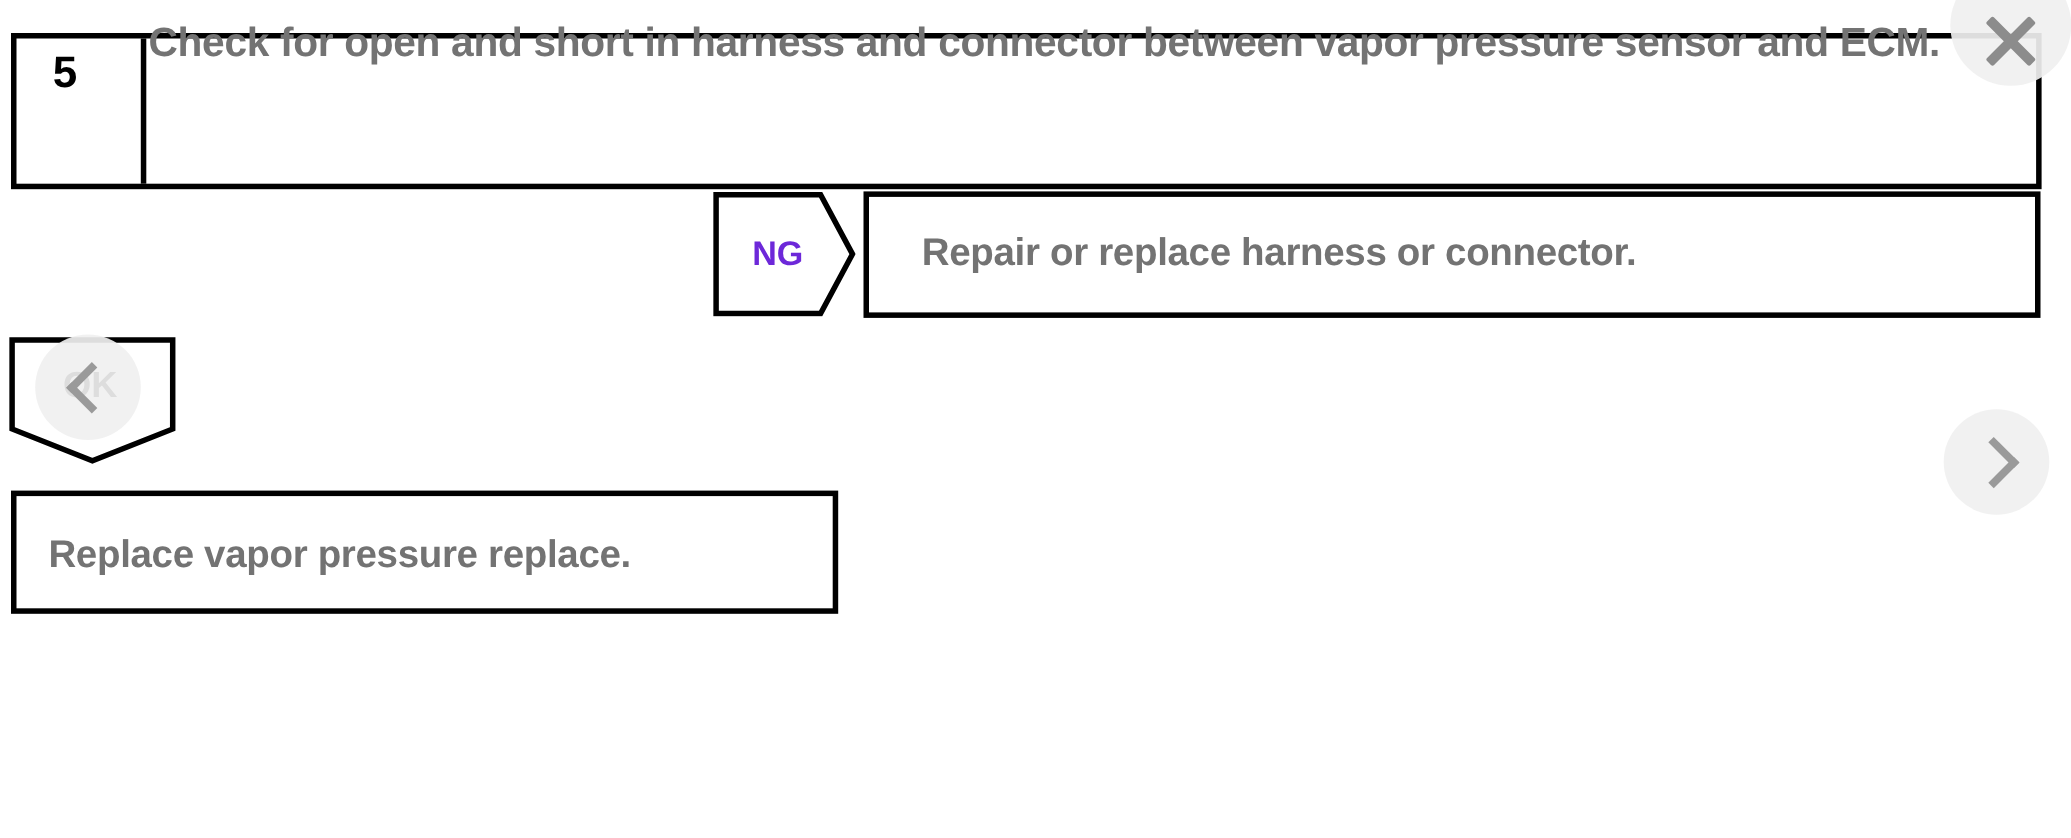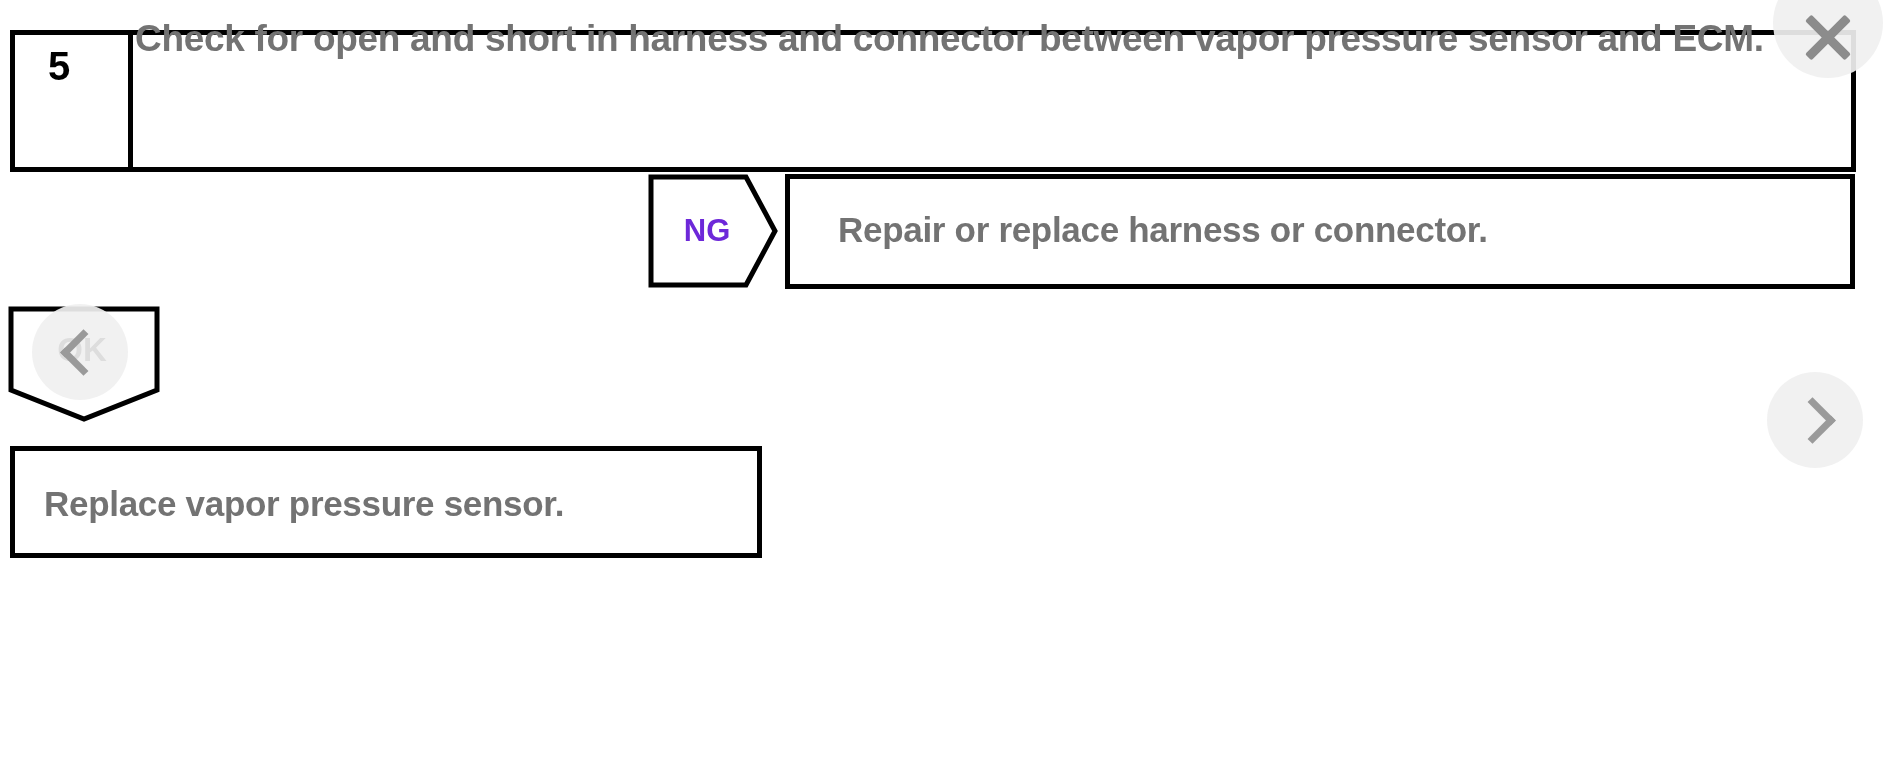--- a/index.html
+++ b/index.html
@@ -228,21 +228,21 @@
   <div class="fc-text" id="repair-text">Repair or replace harness or connector.</div>
 
   <div id="ok-shape">
     <svg width="152" height="116" viewBox="0 0 152 116" xmlns="http://www.w3.org/2000/svg">
       <polygon points="3,3 149,3 149,84 76,113 3,84" fill="#ffffff" stroke="#000000" stroke-width="5" stroke-linejoin="miter"></polygon>
     </svg>
   </div>
   <div id="ok-label">OK</div>
 
   <div class="fc-box" id="replace-box"></div>
-  <div class="fc-text" id="replace-text">Replace vapor pressure sensor.</div>
+  <div class="fc-text" id="replace-text">Replace vapor pressure replace.</div>
 
   <div class="nav-circle" id="close-button">
     <div id="close-icon-glyph"></div>
   </div>
 
   <div class="nav-circle" id="next-button">
     <span class="chev right"></span>
   </div>
 
   <div class="nav-circle" id="prev-button">

